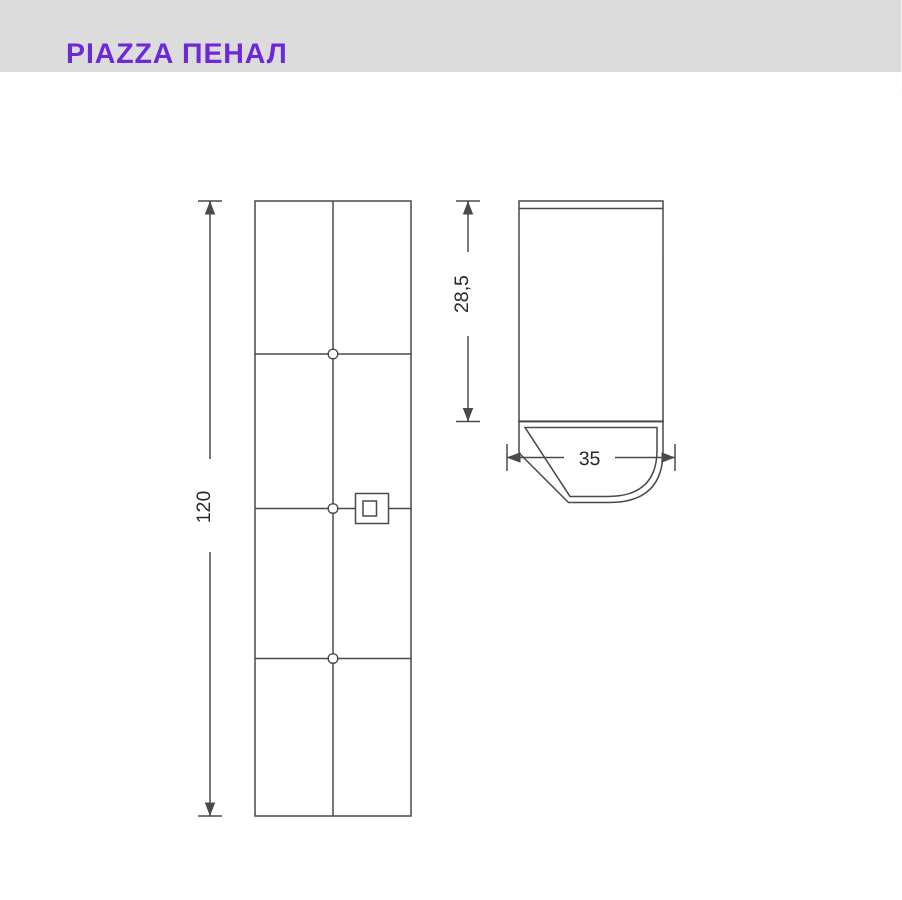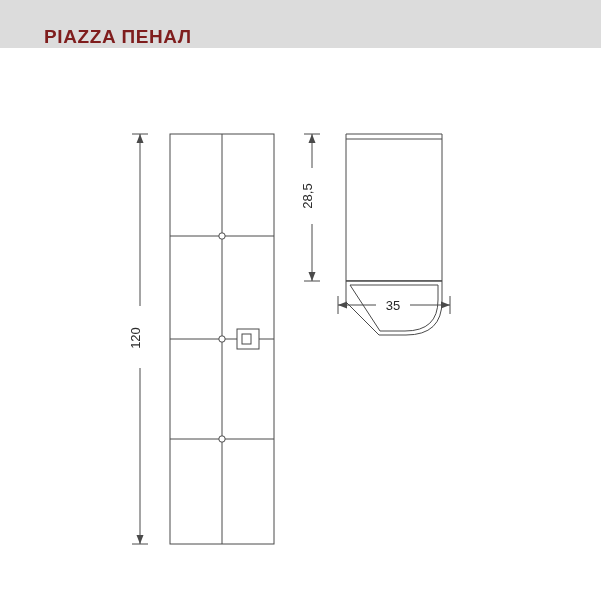--- a/index.html
+++ b/index.html
@@ -29,21 +29,21 @@
     height: 62px;
     background: #dcdcdc;
   }
   #header-title {
     position: absolute;
     left: 44px;
     top: 26px;
     font-size: 19px;
     font-weight: bold;
     letter-spacing: 0.6px;
-    color: #7f1d1d;
+    color: #6d28d9;
     white-space: nowrap;
   }
   
   #canvas {
     position: absolute;
     left: 0;
     top: 48px;
     width: 601px;
     height: 538px;
     background: #ffffff;

